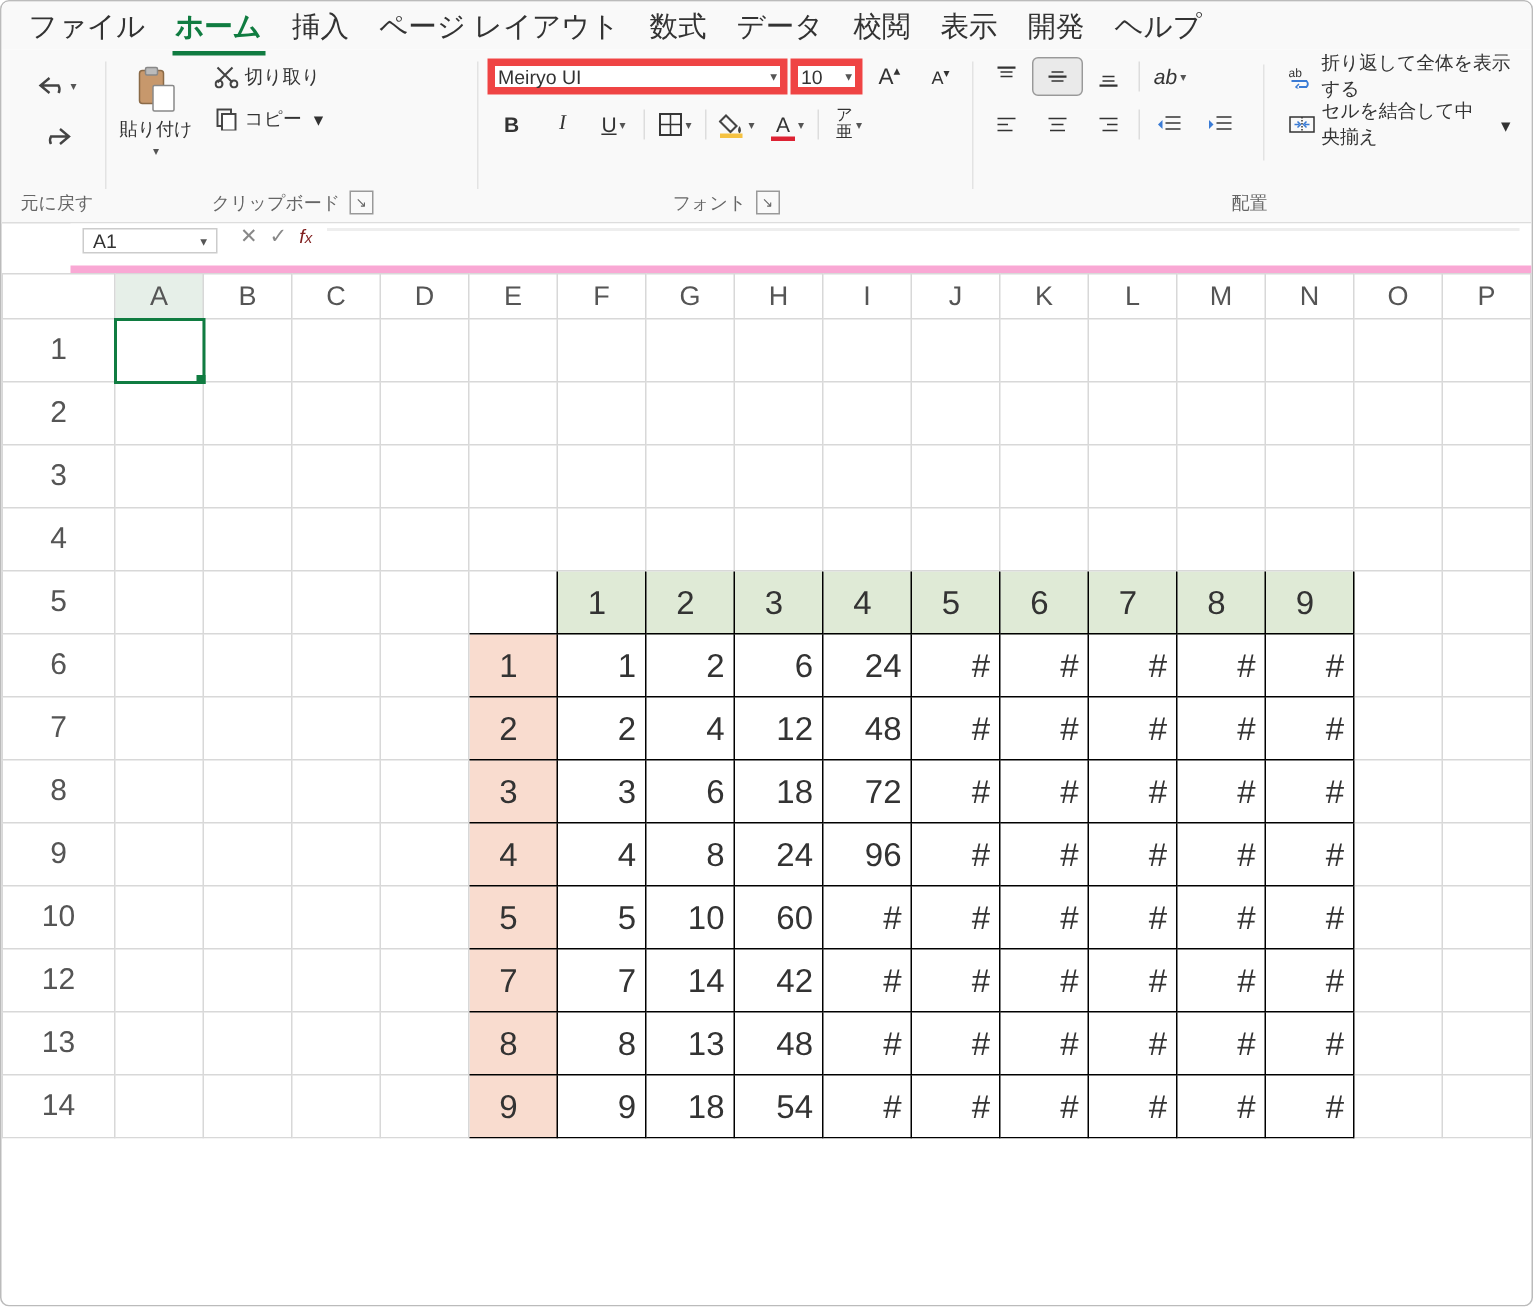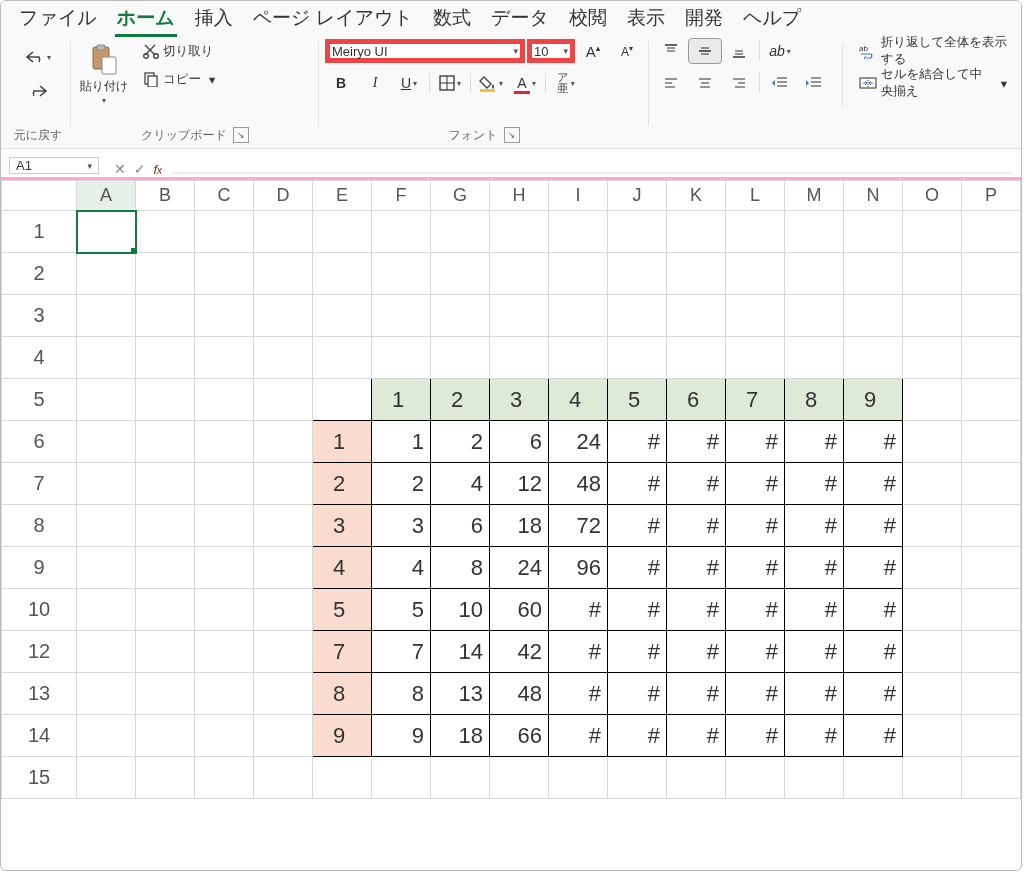--- a/index.html
+++ b/index.html
@@ -132,23 +132,24 @@
   .tool-btn {
     min-width:26px; height:24px;
     display:flex; align-items:center; justify-content:center;
     padding:0 3px; border-radius:3px;
     font-size:14px; color:#333;
   }
   .tool-btn .mini-caret{ font-size:8px; margin-left:2px; color:#555;}
   .middle-selected { outline:1px solid #999; background:#eaeaea; }
   
   .fbar {
-    display:flex; align-items:flex-end; height:28px;
-    border-bottom:3px solid #f9a8d4;
+    display:flex; align-items:flex-start; height:28px;
+    border-bottom:5px solid #f9a8d4;
     background:#fff;
+    margin-left:46px;
   }
   .namebox {
     width:90px; border:1px solid #ccc; margin:3px 4px 3px 8px;
     display:flex; align-items:center; padding:0 6px; font-size:13px;
     justify-content:space-between; box-sizing:border-box;
   }
   .fx-sep { width:1px; background:#ddd; margin:4px 0;}
   .fx-icons { display:flex; align-items:center; gap:8px; padding:0 10px; color:#888; }
   .fx-area { flex:1; margin:3px 8px 3px 0; border:1px solid #eee; }
   
@@ -443,20 +444,23 @@
                 <rect x="1" y="3" width="16" height="10" fill="none" stroke="#333"></rect>
                 <line x1="9" y1="3" x2="9" y2="13" stroke="#333" stroke-dasharray="1 1"></line>
                 <path d="M4 8 L7 8 M6 6 L8 8 L6 10" fill="none" stroke="#3a7bd5"></path>
                 <path d="M14 8 L11 8 M12 6 L10 8 L12 10" fill="none" stroke="#3a7bd5"></path>
               </svg>
             <span>セルを結合して中央揃え</span>
             <span class="mini-caret" style="margin-left:4px">▾</span>
           </div>
         </div>
       </div>
+      <div class="ribbon-group-label">
+        <span>配置</span>
+      </div>
     </div>
 
   </div>
 
   <div class="fbar">
     <div class="namebox">
       <span>A1</span>
       <span class="caret">▾</span>
     </div>
     <div class="fx-sep"></div>
@@ -722,46 +726,27 @@
           </tr>
           <tr>
             <th class="rowhdr">14</th>
             <td></td>
             <td></td>
             <td></td>
             <td></td>
             <td class="inner-left">9</td>
             <td class="inner-cell">9</td>
             <td class="inner-cell">18</td>
-            <td class="inner-cell">66</td>
-            <td class="inner-cell">#</td>
-            <td class="inner-cell">#</td>
-            <td class="inner-cell">#</td>
-            <td class="inner-cell">#</td>
-            <td class="inner-cell">#</td>
-            <td class="inner-cell">#</td>
-            <td></td>
-            <td></td>
-          </tr>
-          <tr>
-            <th class="rowhdr">15</th>
-            <td></td>
-            <td></td>
-            <td></td>
-            <td></td>
-            <td></td>
-            <td></td>
-            <td></td>
-            <td></td>
-            <td></td>
-            <td></td>
-            <td></td>
-            <td></td>
-            <td></td>
-            <td></td>
+            <td class="inner-cell">54</td>
+            <td class="inner-cell">#</td>
+            <td class="inner-cell">#</td>
+            <td class="inner-cell">#</td>
+            <td class="inner-cell">#</td>
+            <td class="inner-cell">#</td>
+            <td class="inner-cell">#</td>
             <td></td>
             <td></td>
           </tr>
         </tbody>
       </table>
   </div>
 
 </div>
 
 </body></html>

